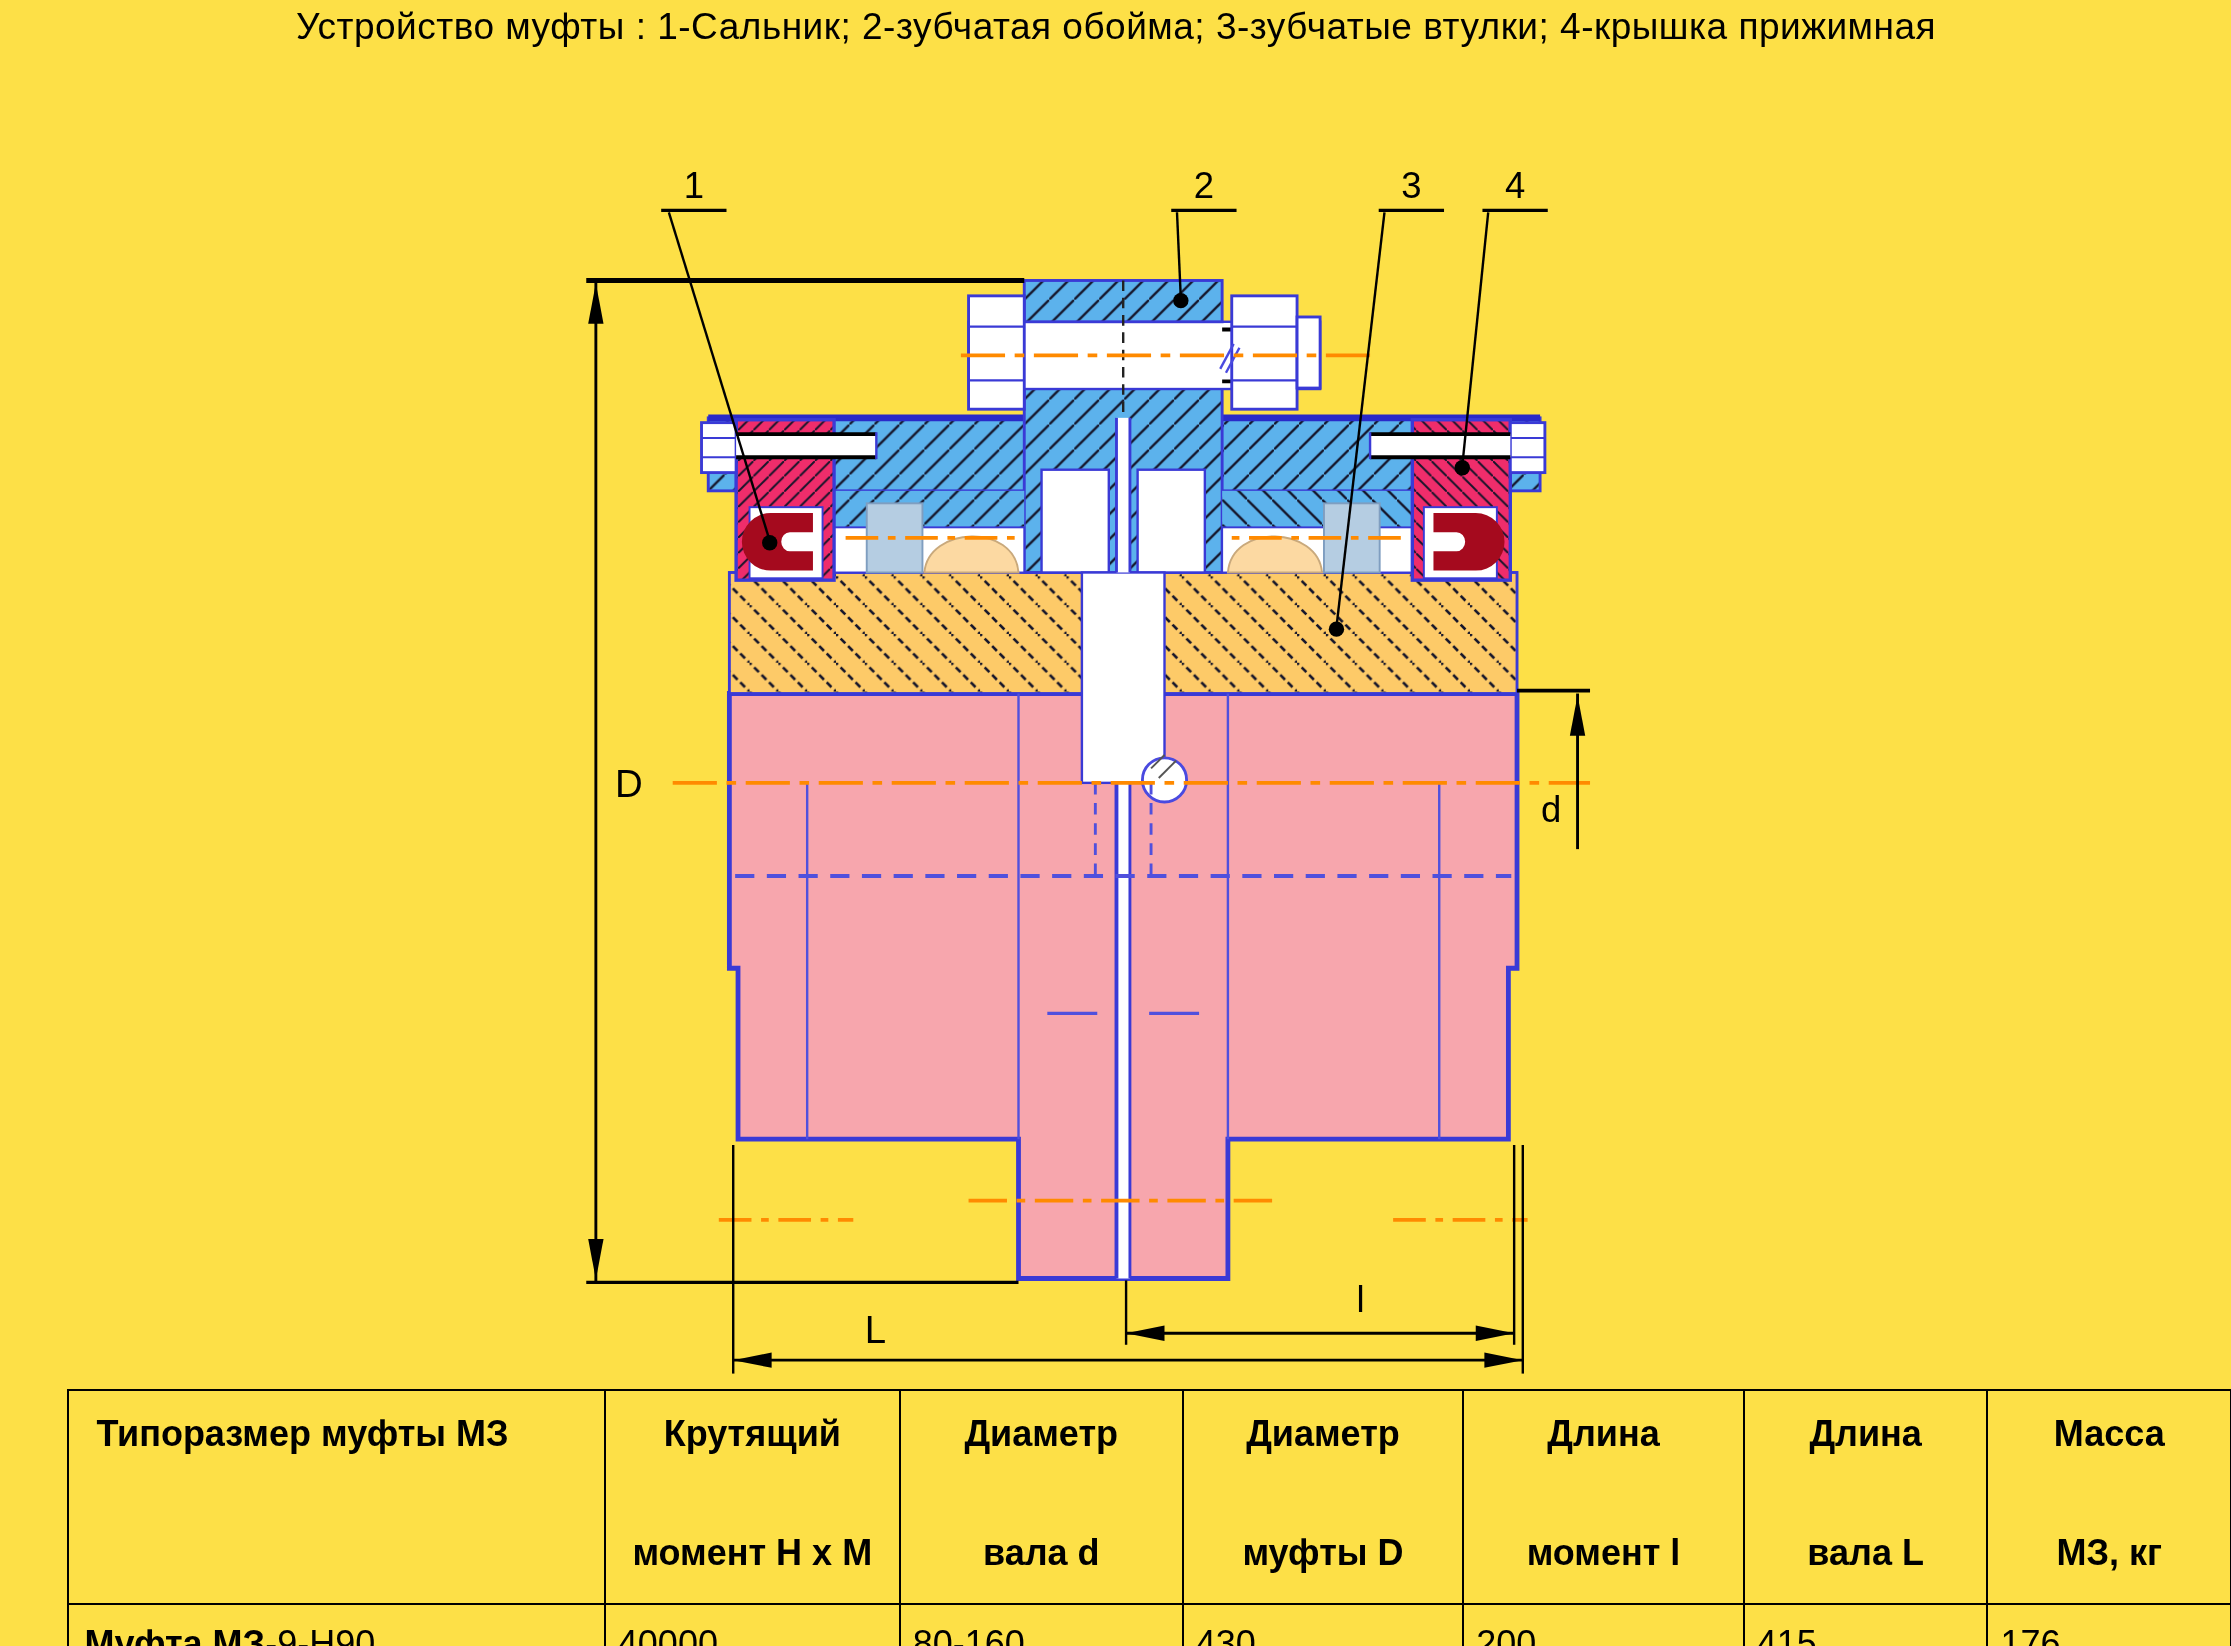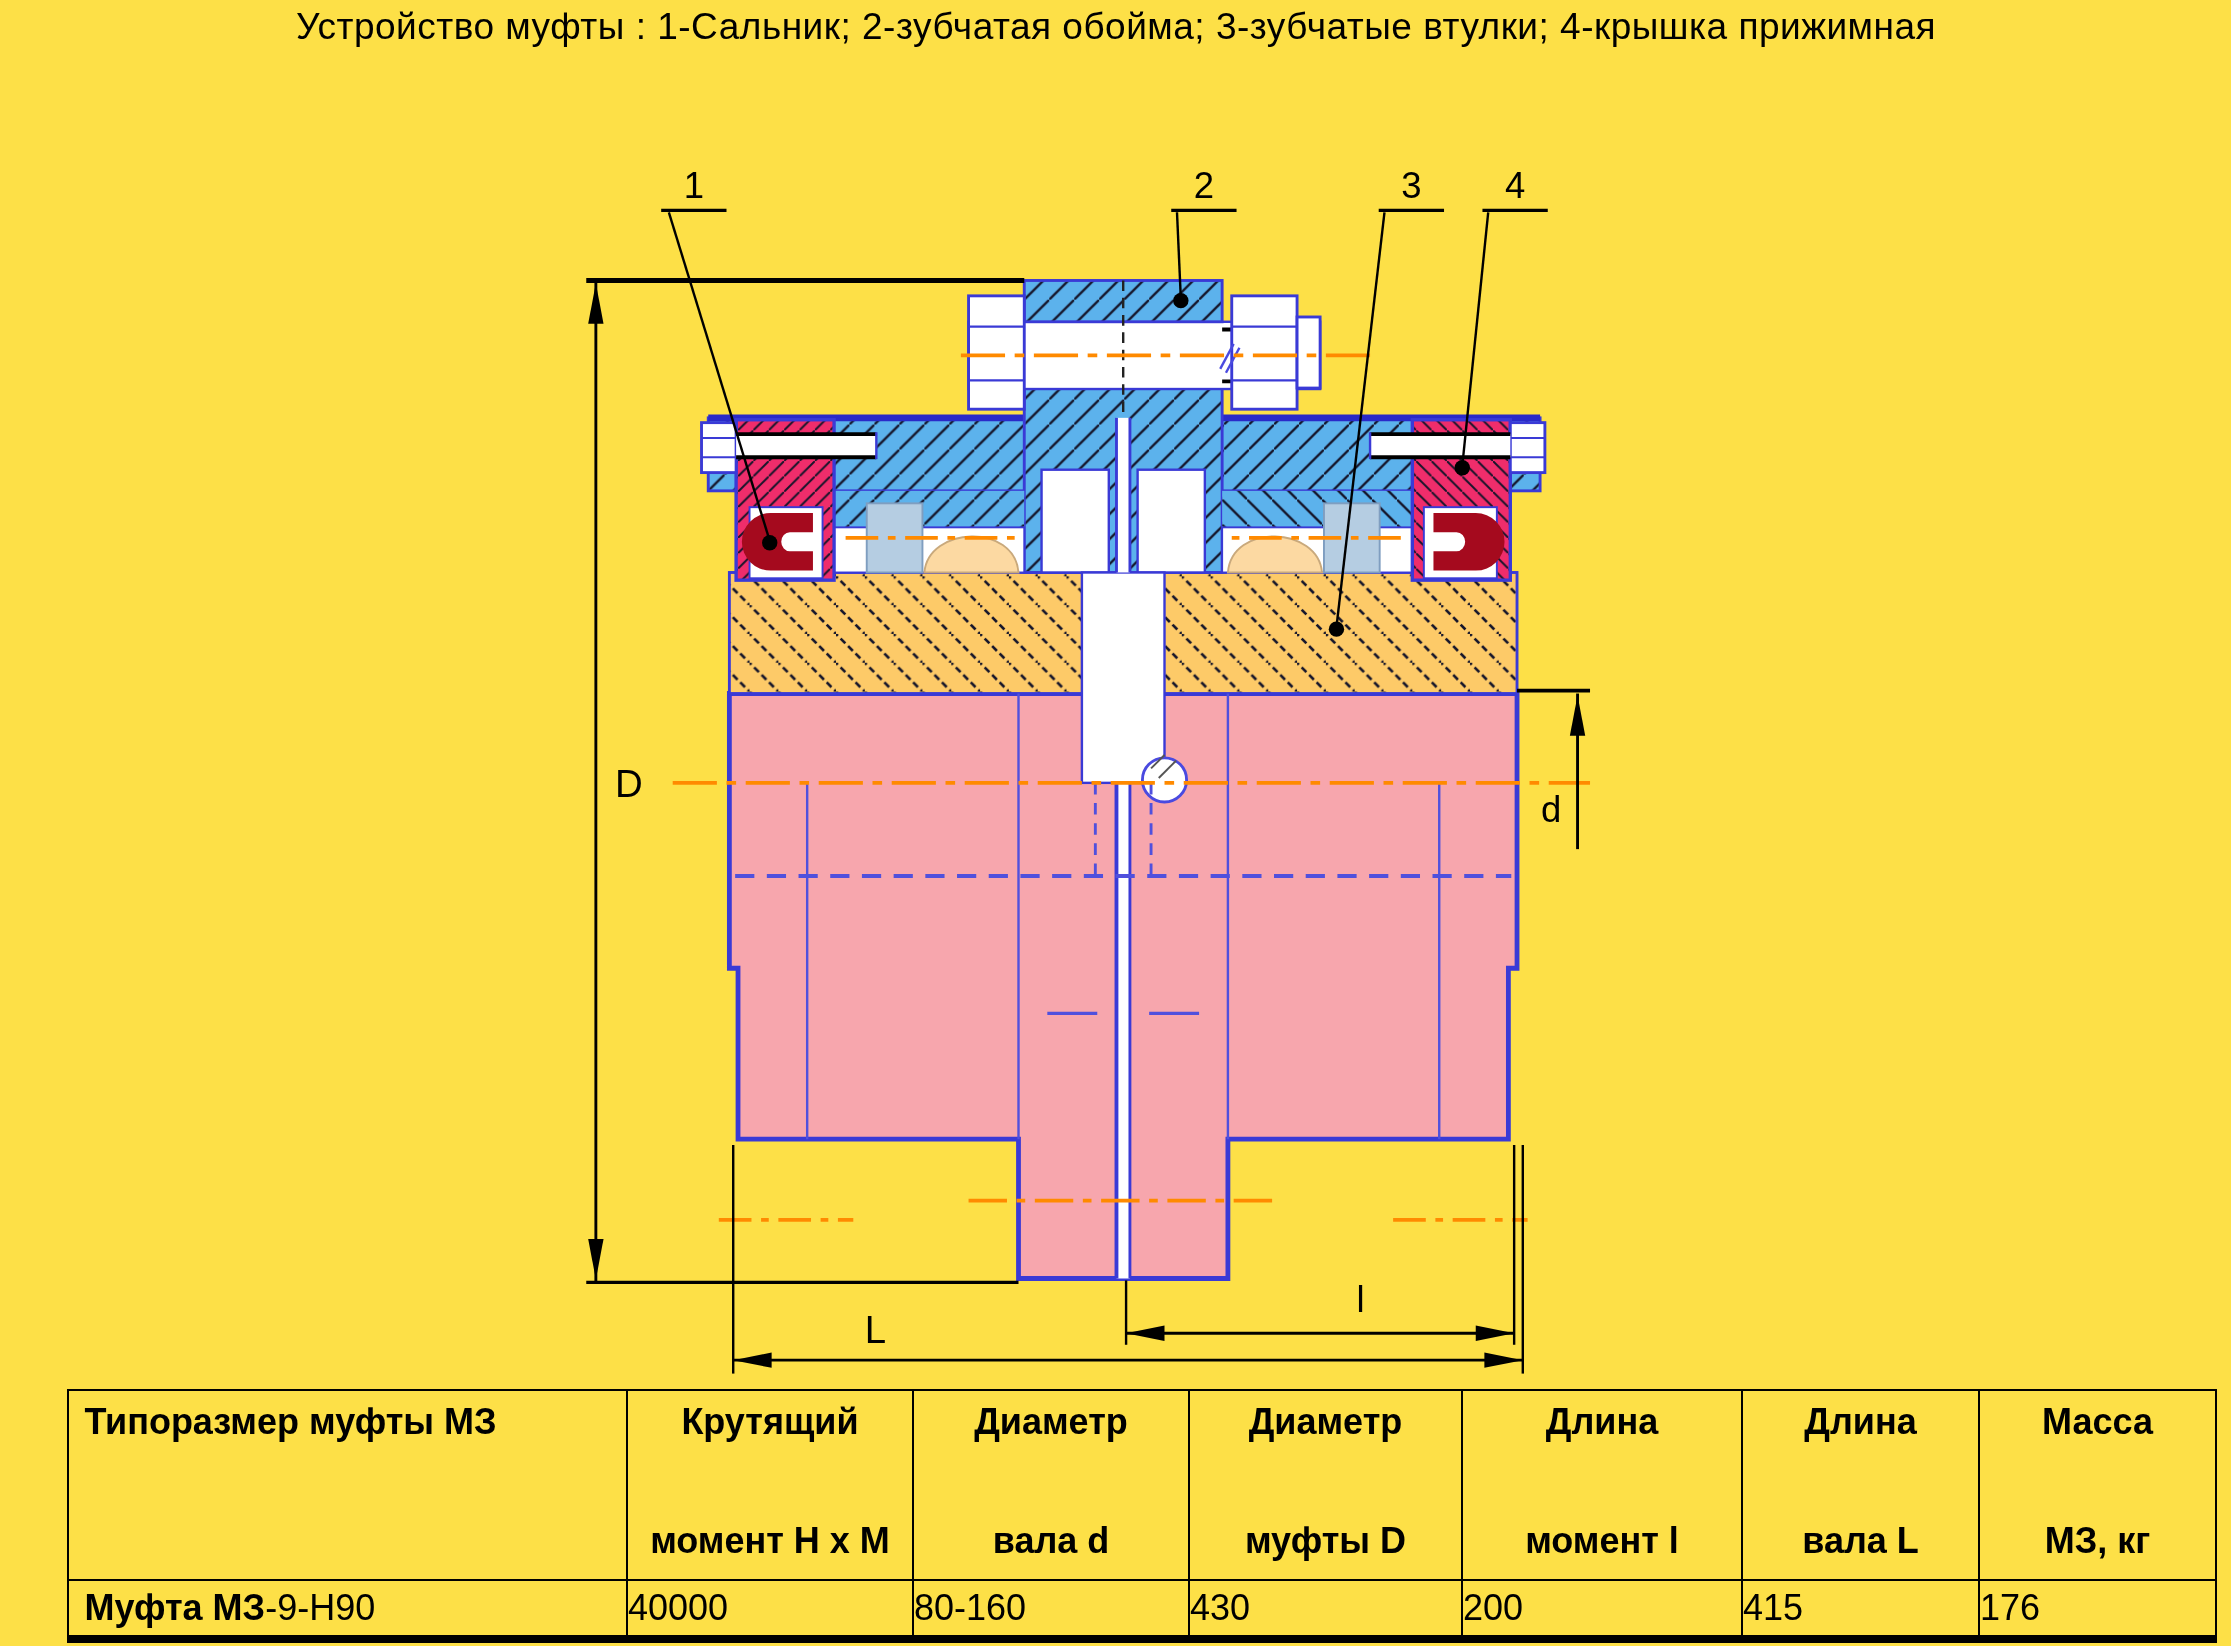--- a/index.html
+++ b/index.html
@@ -5,25 +5,25 @@
   html,body{margin:0;padding:0;background:#fff;}
   .canvas{position:relative;width:2232px;height:1647px;background:#fde047;overflow:hidden;
           font-family:"Liberation Sans",sans-serif;color:#000;}
   .title{position:absolute;top:5.8px;left:0;width:100%;text-align:center;
          font-size:37px;letter-spacing:0.5px;}
   .drawing{position:absolute;top:0;left:0;}
   .drawing text{font-family:"Liberation Sans",sans-serif;fill:#000;}
   
   .spec-table{position:absolute;left:67px;top:1389px;border-collapse:collapse;
               table-layout:fixed;border:2.9px solid #000;border-bottom:8.6px solid #000;}
-  .spec-table td{border:2.9px solid #000;padding:0;vertical-align:top;overflow:hidden;}
+  .spec-table td{border:2.9px solid #000;padding:12px;vertical-align:top;overflow:hidden;}
   .spec-table .hrow td{height:188px;position:relative;}
   .spec-table .drow td{height:54px;font-size:36px;vertical-align:middle;text-align:left;}
   .h1{display:block;margin-top:9.6px;text-align:center;font-weight:bold;font-size:36px;}
-  .h2{position:absolute;top:129px;left:0;width:100%;text-align:center;font-weight:bold;
+  .h2{position:absolute;top:141px;left:0;width:100%;text-align:center;font-weight:bold;
       font-size:36px;line-height:1.15;}
   td.c0 .h1{text-align:left;padding-left:15.4px;}
   .drow td.c0{text-align:left;padding-left:15.4px;}
   .b{font-weight:bold;}
   .w0{width:557px}.w1{width:284px}.w2{width:274px}.w3{width:271px}
   .w4{width:278px}.w5{width:235px}.w6{width:235px}
 </style>
 </head>
 <body>
 

